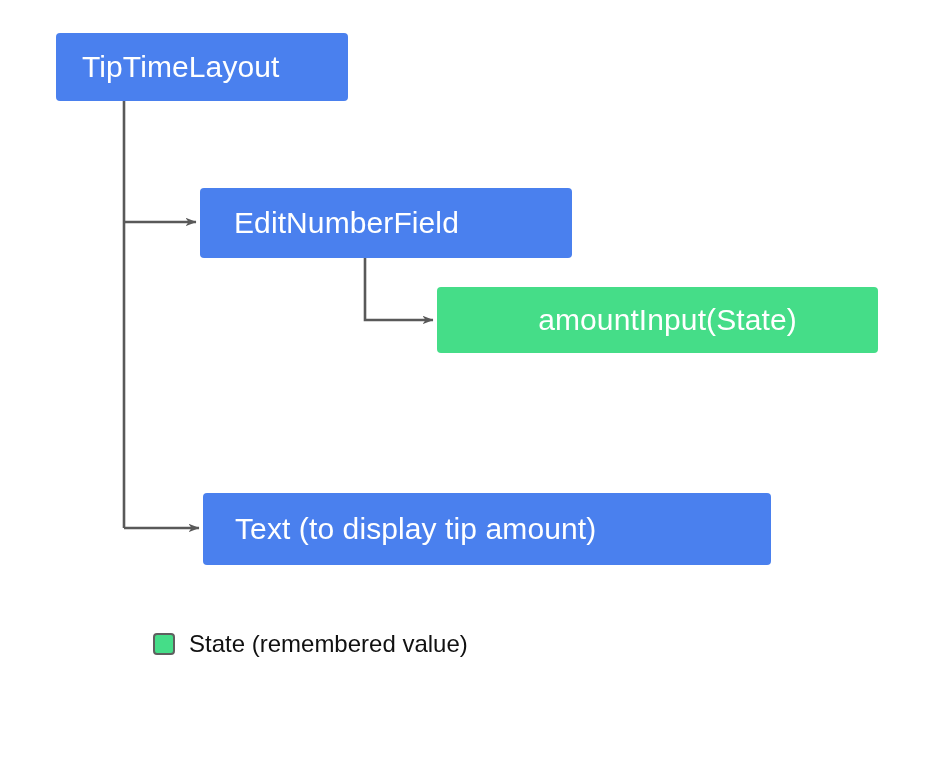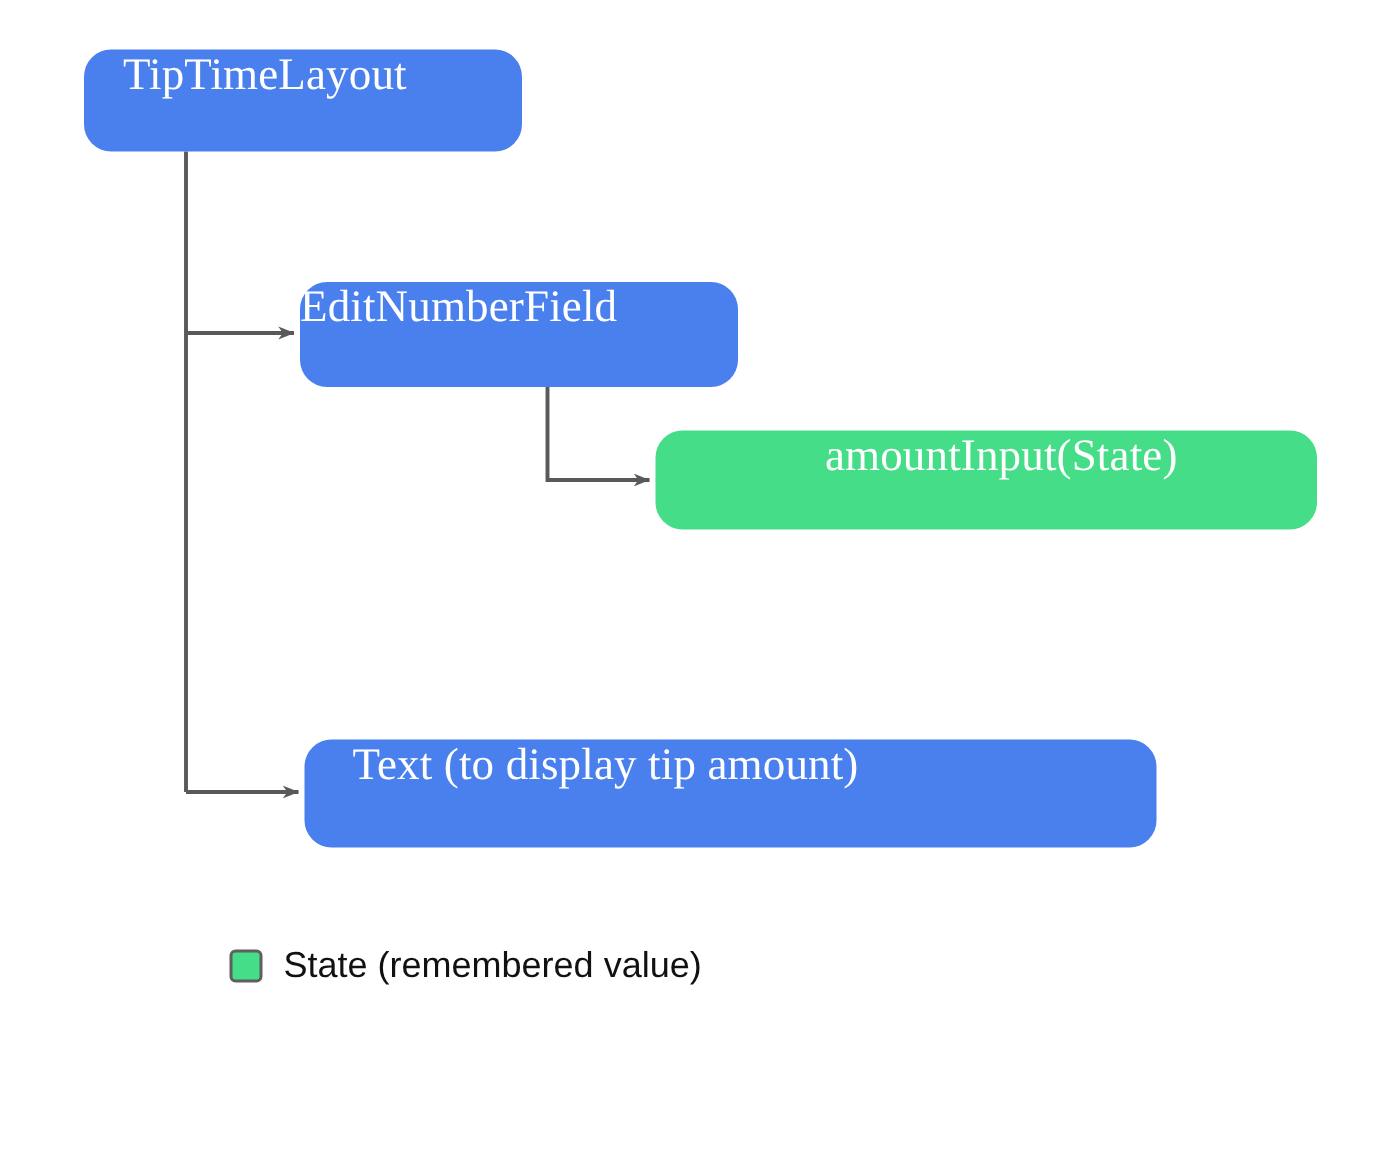--- a/index.html
+++ b/index.html
@@ -22,24 +22,25 @@
     position: absolute;
     left: 0;
     top: 0;
     width: 925px;
     height: 775px;
     pointer-events: none;
   }
   .node {
     position: absolute;
     box-sizing: border-box;
-    border-radius: 18px;
+    border-radius: 4px;
     display: flex;
+    align-items: center;
     color: #ffffff;
-    font-family: Liberation Serif, serif;
+    font-family: Liberation Sans, sans-serif;
     font-weight: 400;
     letter-spacing: 0.1px;
     white-space: nowrap;
     z-index: 2;
   }
   .node-composable {
     background: #4a80ee;
   }
   .node-state {
     background: #45dd88;
@@ -52,21 +53,22 @@
 
   
   #node-tiptimelayout {
     left: 56px;   top: 33px;
     width: 292px; height: 68px;
     padding-left: 26px;
     font-size: 30px;
   }
   #node-editnumberfield {
     left: 200px;  top: 188px;
-    width: 292px; height: 70px;
+    width: 372px; height: 70px;
+    padding-left: 34px;
     font-size: 30px;
   }
   #node-amountinput {
     left: 437px;  top: 287px;
     width: 441px; height: 66px;
     font-size: 30px;
   }
   #node-text-tip {
     left: 203px;  top: 493px;
     width: 568px; height: 72px;

